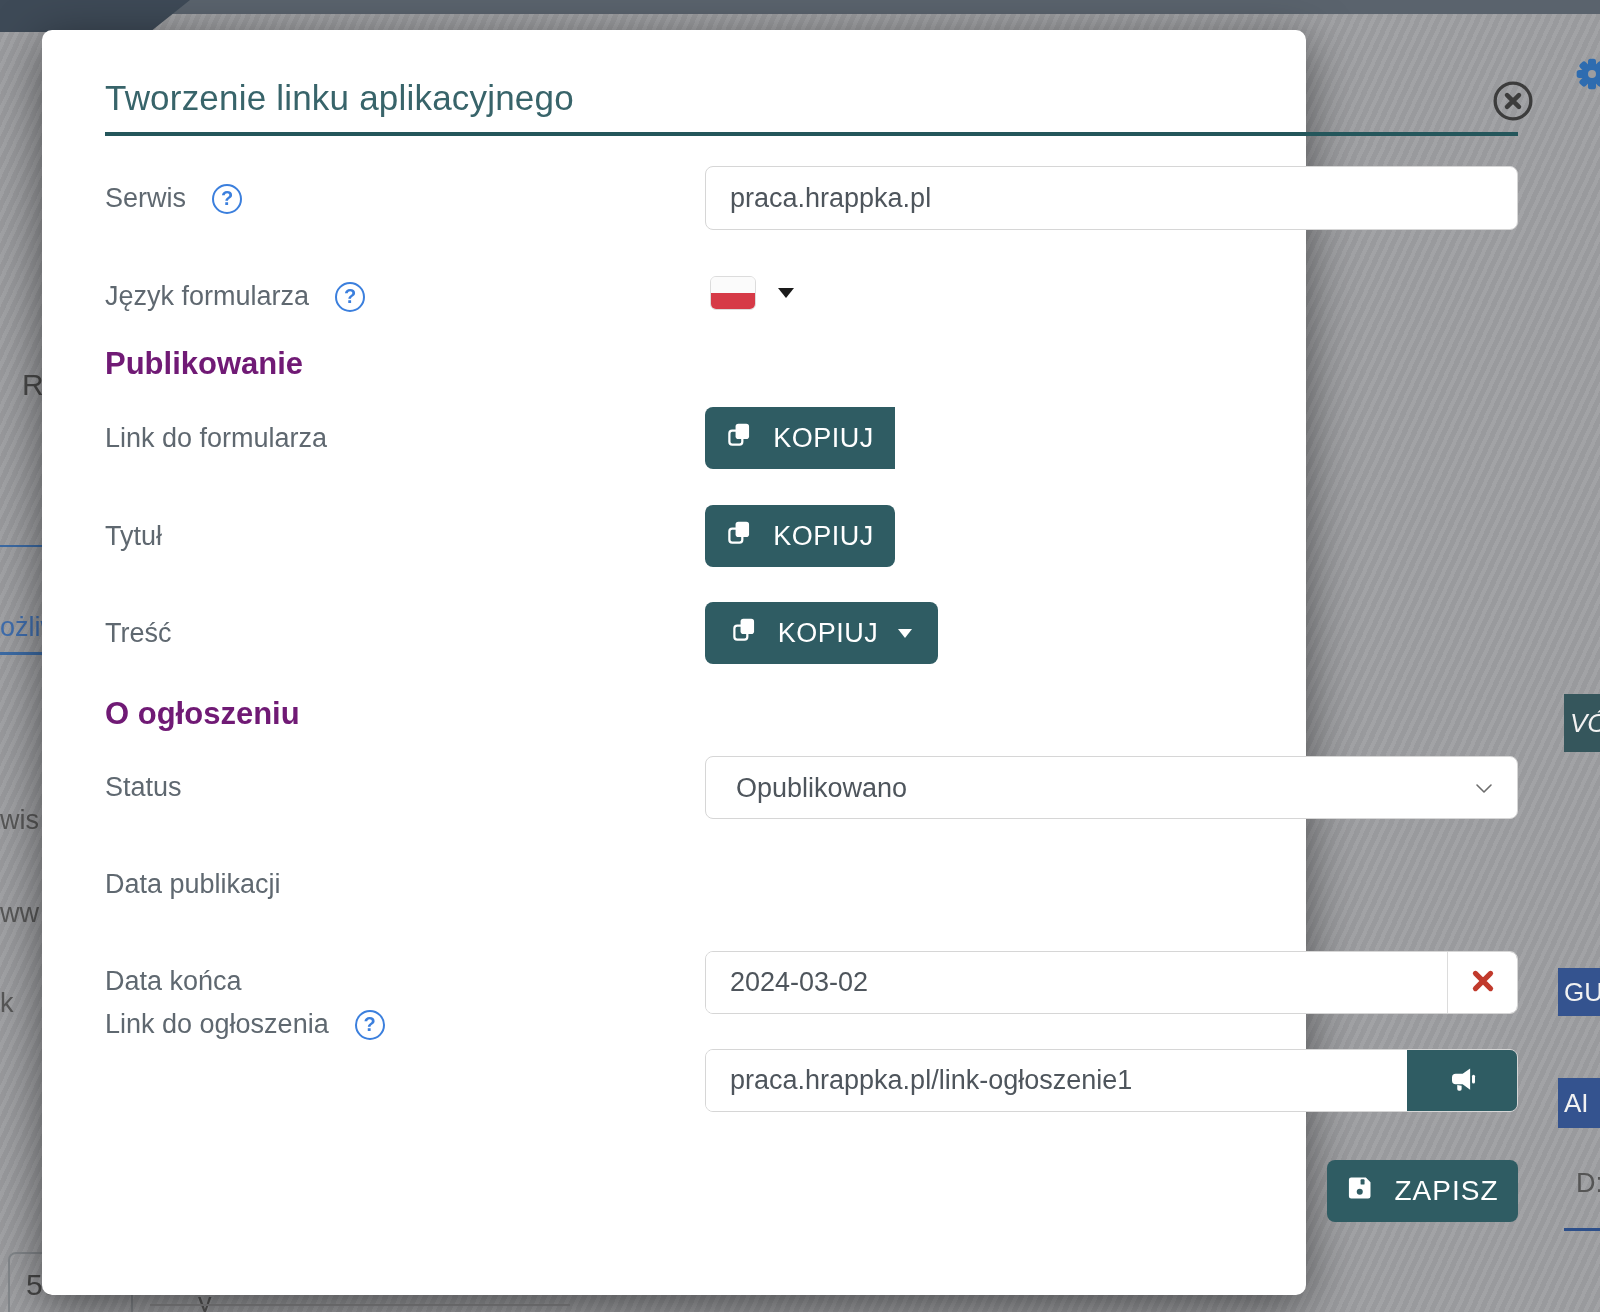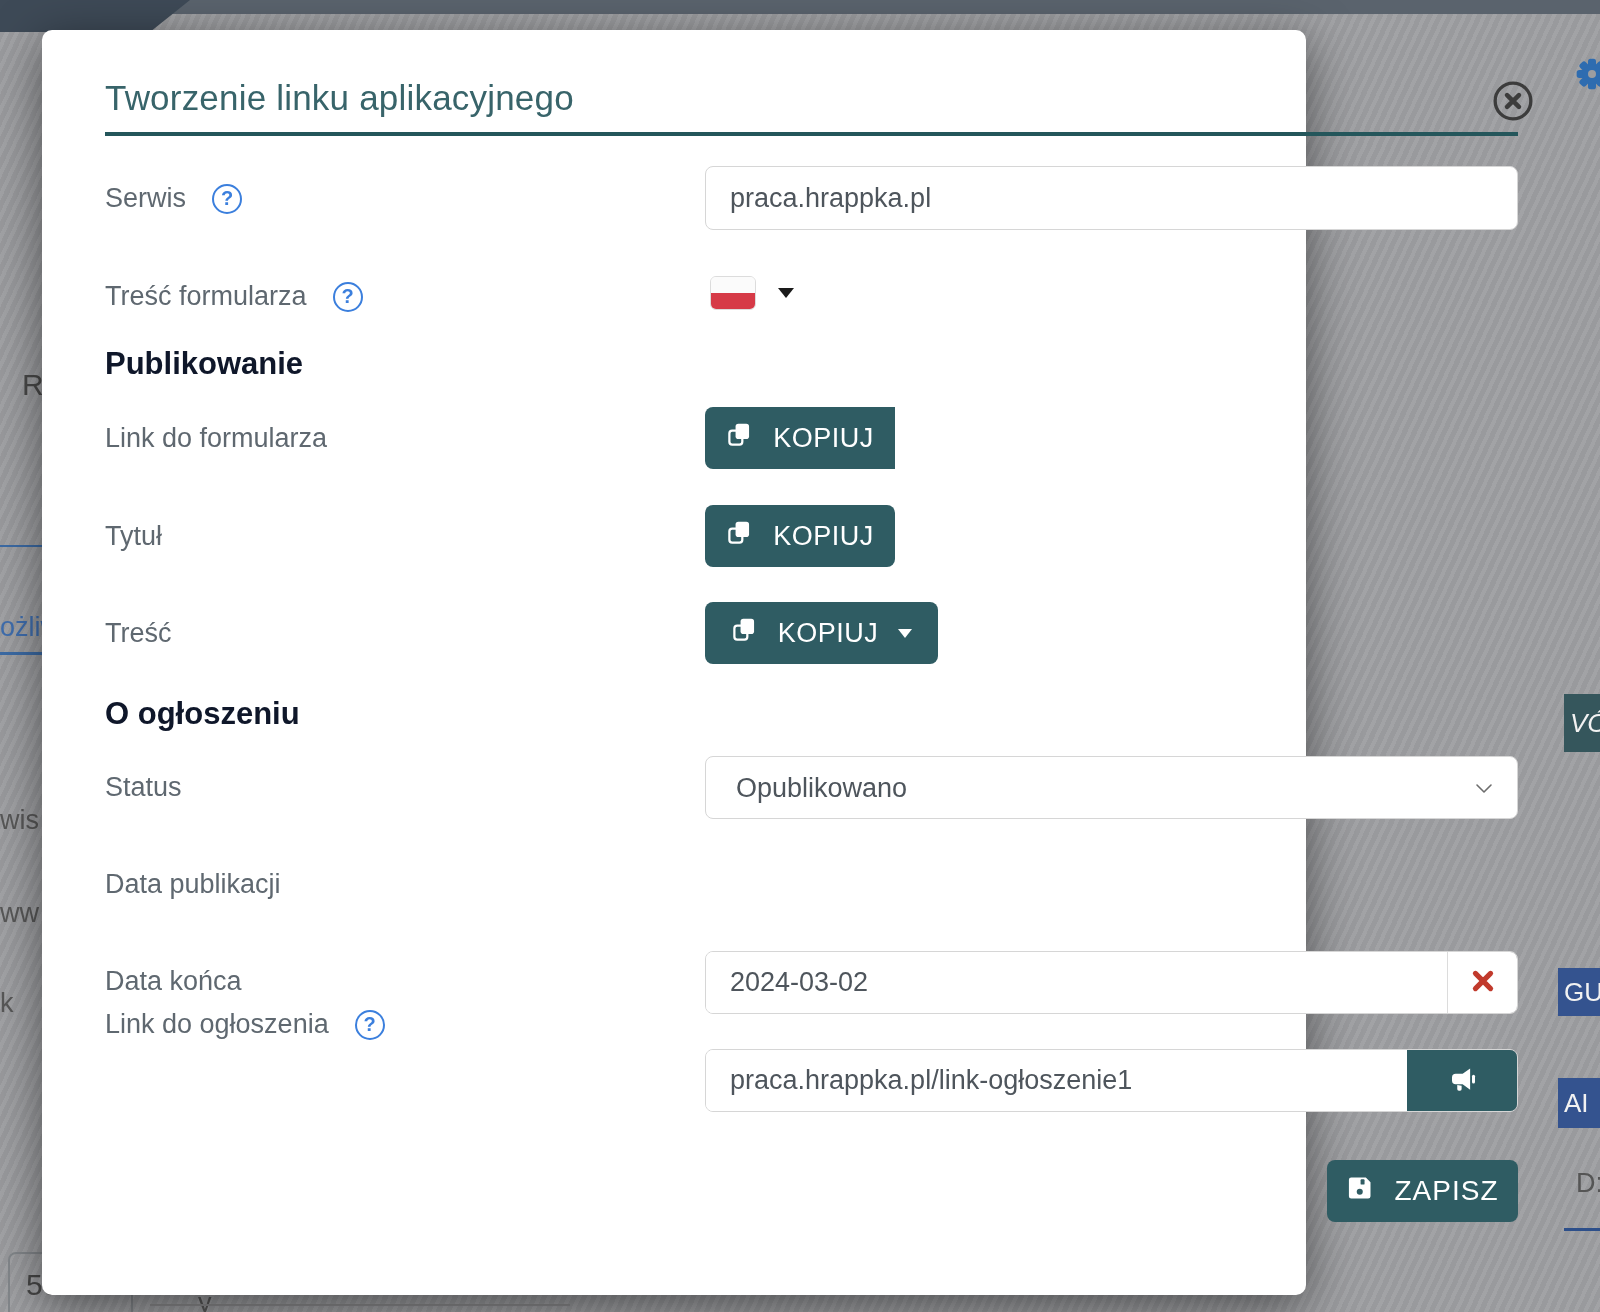--- a/index.html
+++ b/index.html
@@ -30,21 +30,21 @@
   .modal { position:absolute; left:42px; top:30px; width:1264px; height:1265px;
     background:#ffffff; border-radius:10px; z-index:10;
     box-shadow:0 12px 48px rgba(0,0,0,.5); }
   .abs { position:absolute; }
 
   .title { left:63px; top:48px; font-size:35px; font-weight:300; color:#38646a; letter-spacing:.2px; }
   .title-underline { left:63px; top:102px; width:1413px; height:4px; background:#24565b; }
   .close-btn { left:1450px; top:50px; width:42px; height:42px; background:none; border:none; cursor:pointer; }
 
   .lbl { font-size:27px; color:#5f6870; display:flex; align-items:center; gap:26px; }
-  .heading { font-size:31px; color:#0f172a; }
+  .heading { font-size:31px; color:#701a75; }
   .help { width:30px; height:30px; border:2.5px solid #3b7fdd; border-radius:50%;
     color:#3b7fdd; font-size:20px; font-weight:bold; display:inline-flex;
     align-items:center; justify-content:center; cursor:pointer; flex:0 0 auto; }
 
   .ctl { left:663px; width:813px; }
   .input { height:64px; border:1px solid #d6d6d6; border-radius:8px; font-size:27px;
     color:#4e555c; padding:0 24px; font-family:"Liberation Sans",sans-serif; background:#fff; width:813px; }
 
   .flag-btn { left:668px; width:100px; background:none; border:none; display:flex;
     align-items:center; gap:22px; cursor:pointer; }
@@ -149,21 +149,21 @@
     </span>
   </button>
 
   <div class="abs lbl r-serwis-l">
     <span>Serwis</span>
     <span class="help">?</span>
   </div>
   <input class="abs ctl input r-serwis-c" value="praca.hrappka.pl" style="">
 
   <div class="abs lbl r-jezyk-l">
-    <span>Treść formularza</span>
+    <span>Język formularza</span>
     <span class="help">?</span>
   </div>
   <button class="abs flag-btn r-jezyk-c">
     <span class="flag">
         <span class="w" style="display:block"></span>
         <span class="r" style="display:block"></span>
       </span>
     <span class="caret"></span>
   </button>
 

